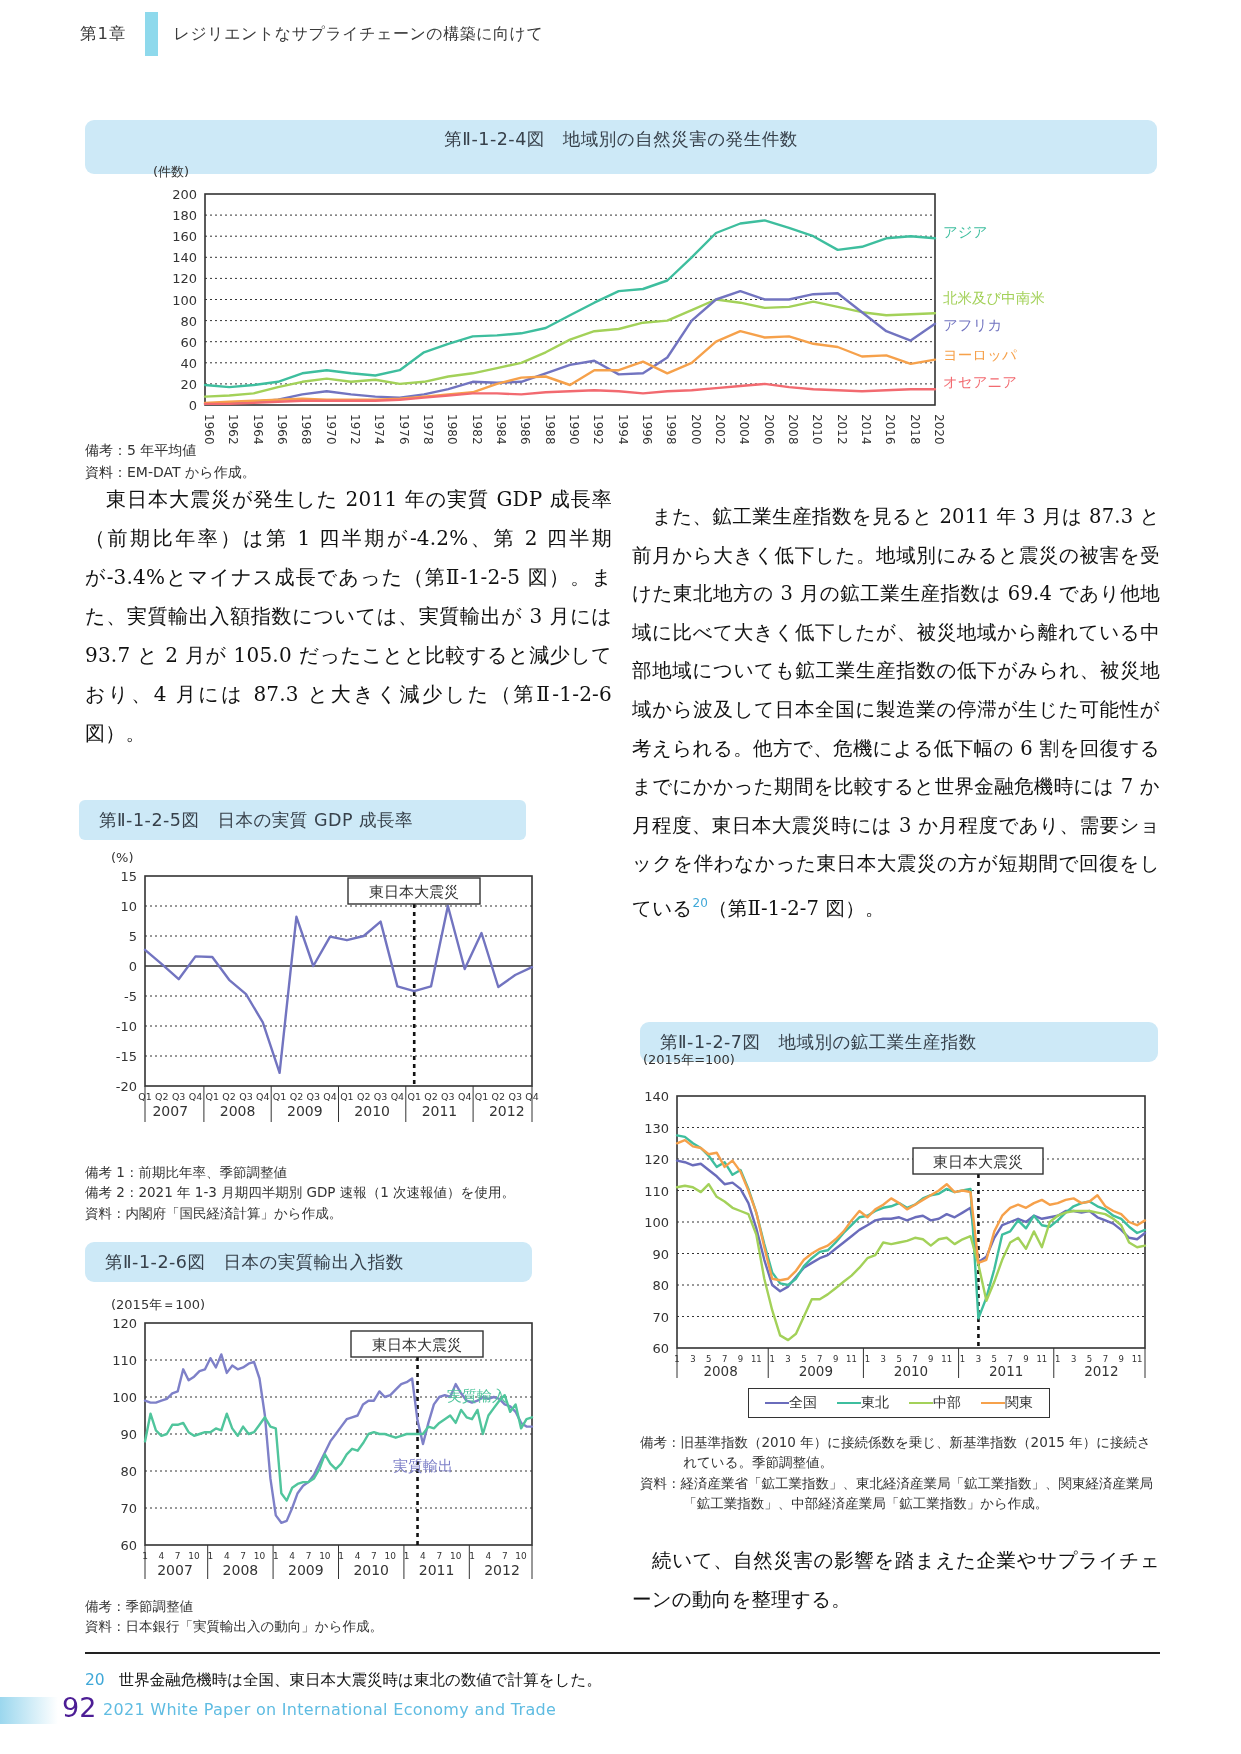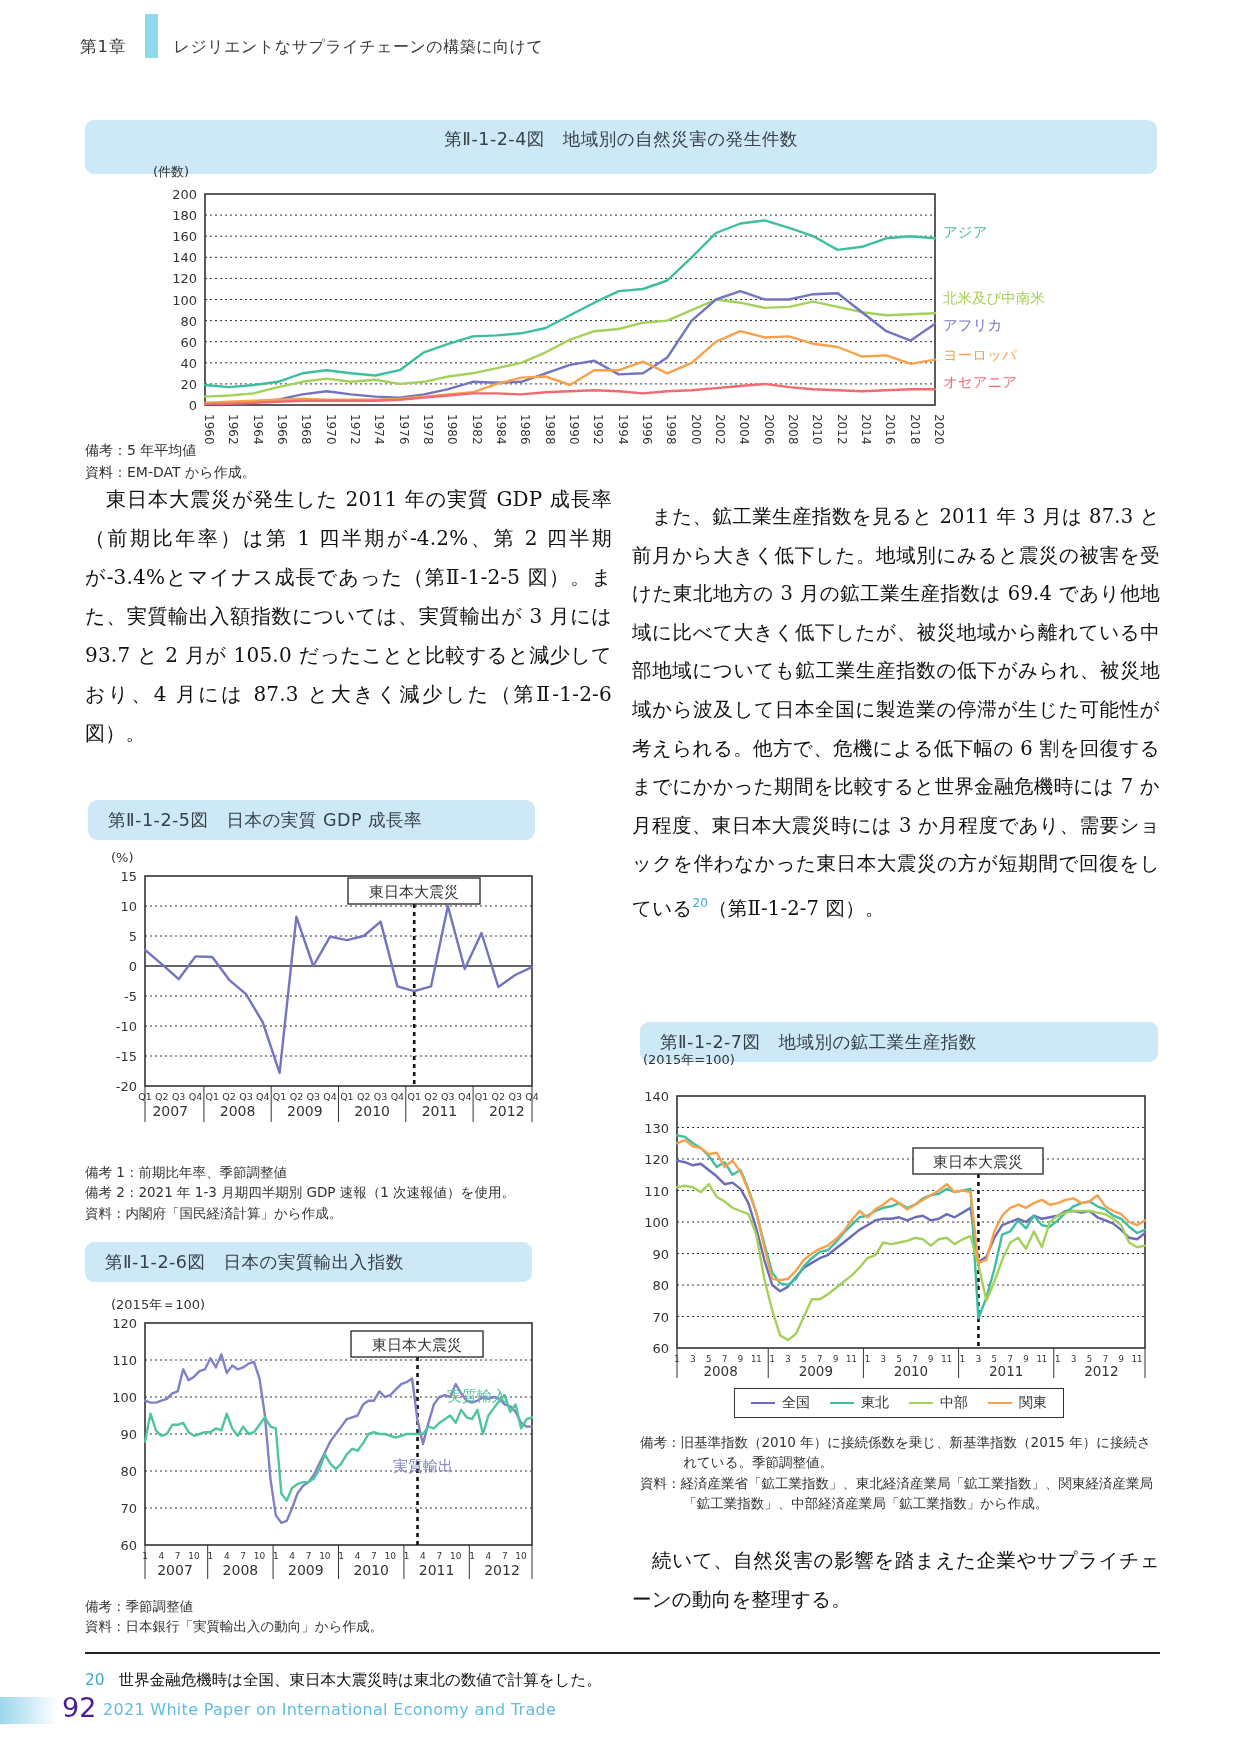--- a/index.html
+++ b/index.html
@@ -1,20 +1,20 @@
 <!DOCTYPE html>
 <html><head>
 <meta charset="utf-8">
 <style>
   html,body{margin:0;padding:0;background:#ffffff;}
   .page{position:relative;width:1241px;height:1754px;background:#fff;overflow:hidden;
         font-family:"DejaVu Sans","Liberation Sans",sans-serif;color:#1a1a1a;}
   .abs{position:absolute;}
   
-  .chapterRow{left:80px;top:10px;height:48px;display:flex;align-items:flex-end;}
+  .chapterRow{left:80px;top:10px;height:48px;display:flex;align-items:center;}
   .chapterNo{font-size:16.5px;color:#3a3a3a;letter-spacing:1px;}
   .chapterBar{width:13px;height:44px;background:#8ed9ec;margin:0 16px 0 18px;}
   .chapterTitle{font-size:16px;color:#3a3a3a;letter-spacing:0.5px;}
   
   .figBar{background:#cde9f7;border-radius:9px;color:#37414b;font-size:17.5px;letter-spacing:0.5px;}
   .figBarCenter{text-align:center;line-height:38px;}
   .figBarLeft{text-align:left;line-height:40px;padding-left:20px;box-sizing:border-box;}
   
   .para{font-family:"DejaVu Serif","Liberation Serif",serif;font-size:20px;line-height:39px;
         text-align:justify;color:#111;letter-spacing:0.2px;}
@@ -22,21 +22,21 @@
   .supRef{color:#3fa8d8;font-size:12px;vertical-align:super;font-family:"DejaVu Sans",sans-serif;}
   
   .notes{color:#333;font-size:14px;line-height:1.55;}
   .notesSm{font-size:13.5px;line-height:1.5;}
   .notes .hang{padding-left:3.2em;text-indent:-3.2em;}
   svg{font-family:"DejaVu Sans","Liberation Sans",sans-serif;display:block;}
   
   .legendWrap{text-align:center;}
   .legendBox{display:inline-flex;align-items:center;gap:20px;border:1.4px solid #333;
              padding:5px 16px;font-size:14px;color:#333;background:#fff;}
-  .lgItem{display:inline-flex;align-items:center;gap:7px;}
+  .lgItem{display:inline-flex;align-items:center;}
   .lgLine{display:inline-block;width:24px;height:0;border-top:2.6px solid #000;}
   
   .footRule{background:#222;}
   .footnote{font-family:"DejaVu Serif","Liberation Serif",serif;font-size:15.5px;color:#111;}
   .fnNum{color:#3fa8d8;font-family:"DejaVu Sans",sans-serif;margin-right:14px;}
   .pgBar{background:linear-gradient(to right,#9bd7ee,#ffffff);}
   .pgNum{font-size:27px;color:#4c1d95;}
   .pgText{font-size:16px;color:#5fbce2;letter-spacing:0.3px;}
 </style>
 </head>
@@ -123,21 +123,21 @@
   <div class="abs notes" style="left:85px;top:440px;">
       <div>備考：5 年平均値</div>
       <div>資料：EM-DAT から作成。</div>
     </div>
 
   <div class="abs para" style="left:85px;top:480px;width:527px;">　東日本大震災が発生した 2011 年の実質 GDP 成長率（前期比年率）は第 1 四半期が-4.2%、第 2 四半期が-3.4%とマイナス成長であった（第Ⅱ-1-2-5 図）。また、実質輸出入額指数については、実質輸出が 3 月には 93.7 と 2 月が 105.0 だったことと比較すると減少しており、4 月には 87.3 と大きく減少した（第Ⅱ-1-2-6 図）。</div>
   <div class="abs para para2" style="left:632px;top:498px;width:528px;">
     <span>　また、鉱工業生産指数を見ると 2011 年 3 月は 87.3 と前月から大きく低下した。地域別にみると震災の被害を受けた東北地方の 3 月の鉱工業生産指数は 69.4 であり他地域に比べて大きく低下したが、被災地域から離れている中部地域についても鉱工業生産指数の低下がみられ、被災地域から波及して日本全国に製造業の停滞が生じた可能性が考えられる。他方で、危機による低下幅の 6 割を回復するまでにかかった期間を比較すると世界金融危機時には 7 か月程度、東日本大震災時には 3 か月程度であり、需要ショックを伴わなかった東日本大震災の方が短期間で回復をしている</span><span class="supRef">20</span><span>（第Ⅱ-1-2-7 図）。</span>
   </div>
 
-  <div class="abs figBar figBarLeft" style="left:88px;top:800px;width:447px;height:40px;">
+  <div class="abs figBar figBarLeft" style="left:79px;top:800px;width:447px;height:40px;border-radius:6px;">
     <span>第Ⅱ-1-2-5図　日本の実質 GDP 成長率</span>
   </div>
   <svg id="chart2" class="abs" style="left:95px;top:848px;" width="450" height="278" viewBox="0 0 450 278">
       <g>
         <line x1="50" y1="208" x2="437" y2="208" stroke="#333" stroke-width="1" stroke-dasharray="2 3"></line>
         <line x1="50" y1="178" x2="437" y2="178" stroke="#333" stroke-width="1" stroke-dasharray="2 3"></line>
         <line x1="50" y1="148" x2="437" y2="148" stroke="#333" stroke-width="1" stroke-dasharray="2 3"></line>
         <line x1="50" y1="118" x2="437" y2="118" stroke="#333" stroke-width="1.5"></line>
         <line x1="50" y1="88" x2="437" y2="88" stroke="#333" stroke-width="1" stroke-dasharray="2 3"></line>
         <line x1="50" y1="58" x2="437" y2="58" stroke="#333" stroke-width="1" stroke-dasharray="2 3"></line>

